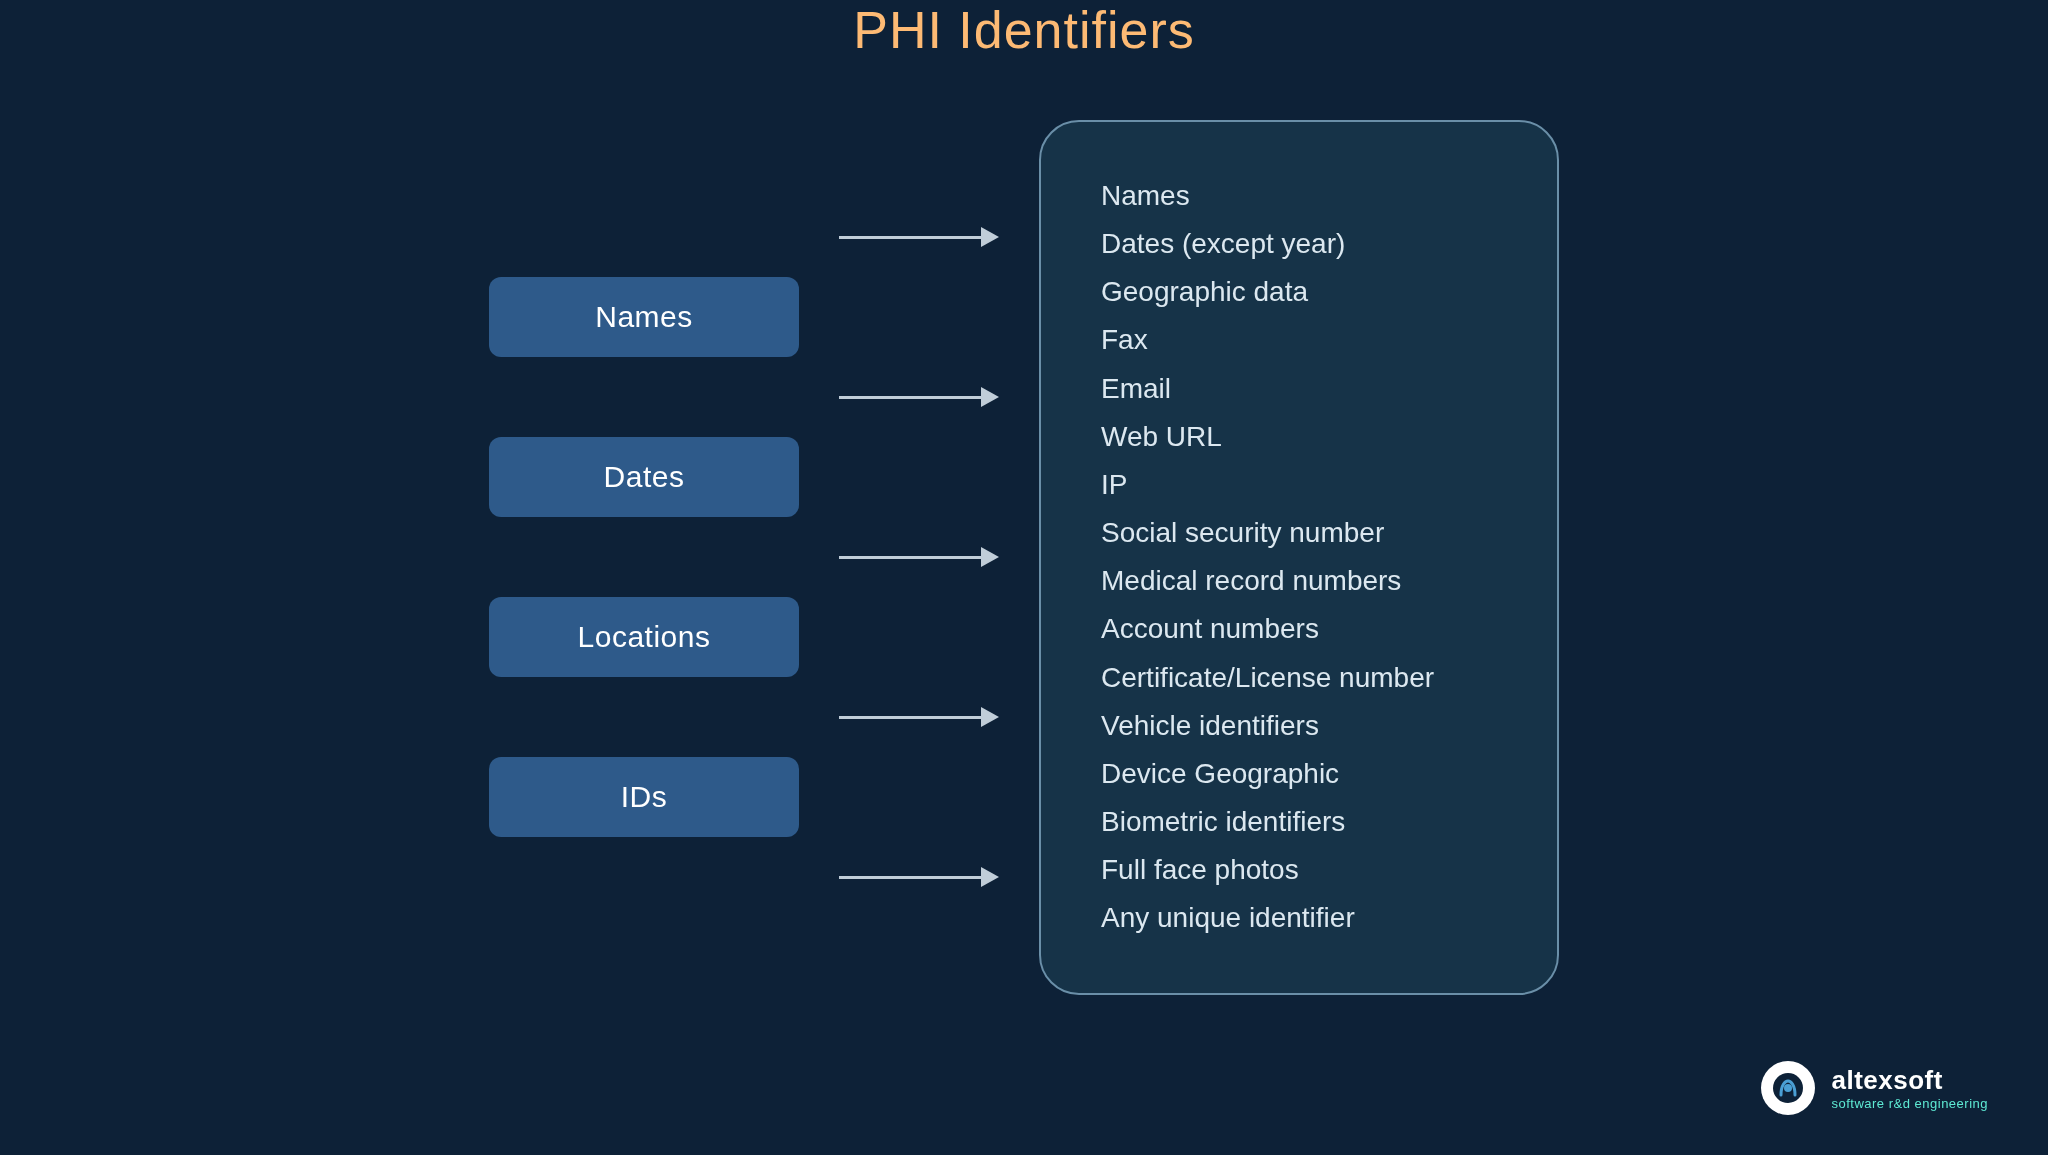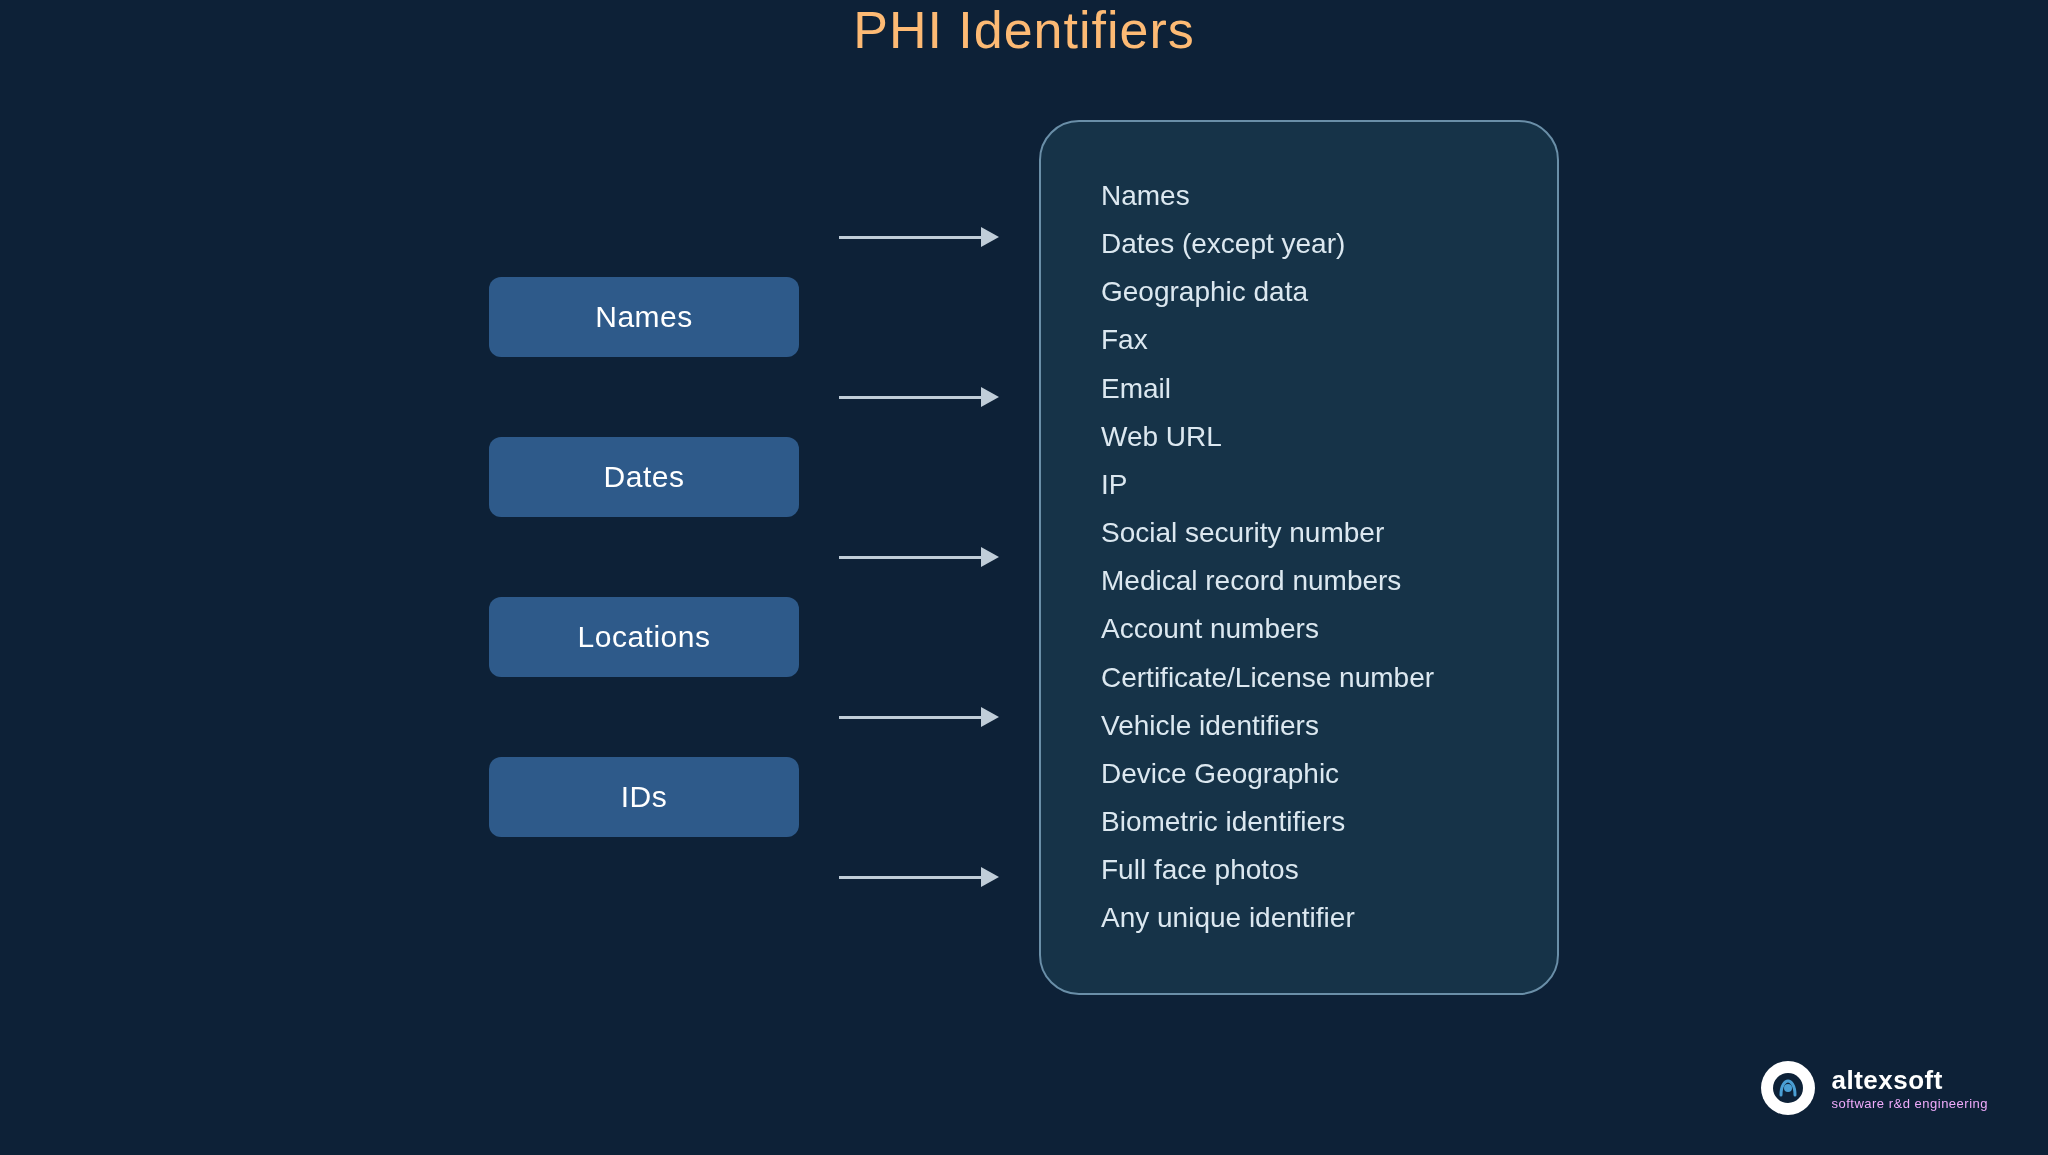--- a/index.html
+++ b/index.html
@@ -145,21 +145,21 @@
 
     .logo-name {
       font-size: 26px;
       font-weight: 700;
       color: #ffffff;
       letter-spacing: 0.5px;
     }
 
     .logo-sub {
       font-size: 13px;
-      color: #f0abfc;
+      color: #5eead4;
       font-weight: 300;
       letter-spacing: 0.5px;
     }
   </style>
 </head>
 <body>
 
 <h1 class="page-title">PHI Identifiers</h1>
 
 <div class="main-content">

